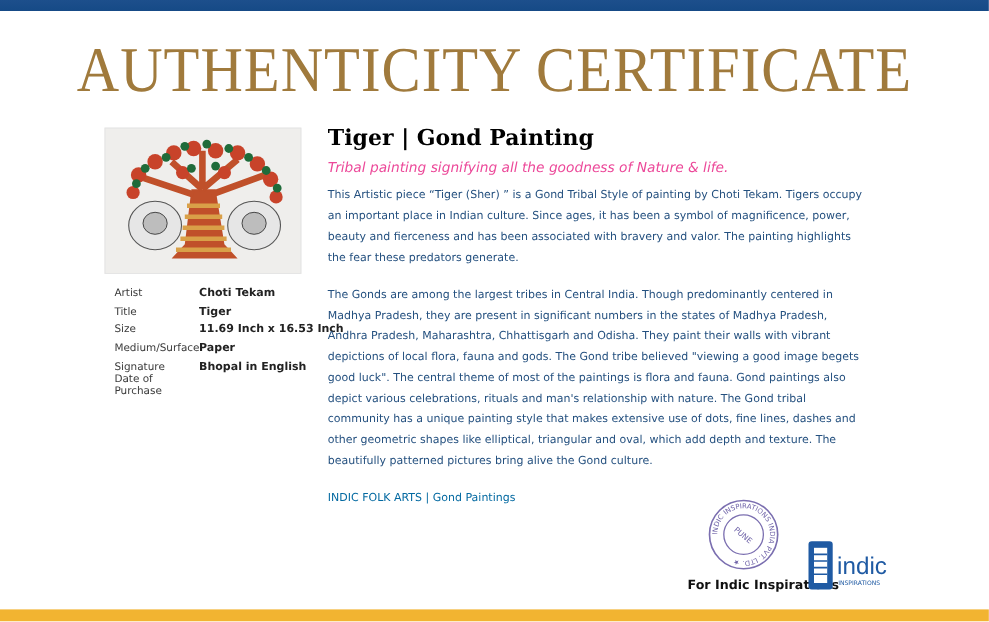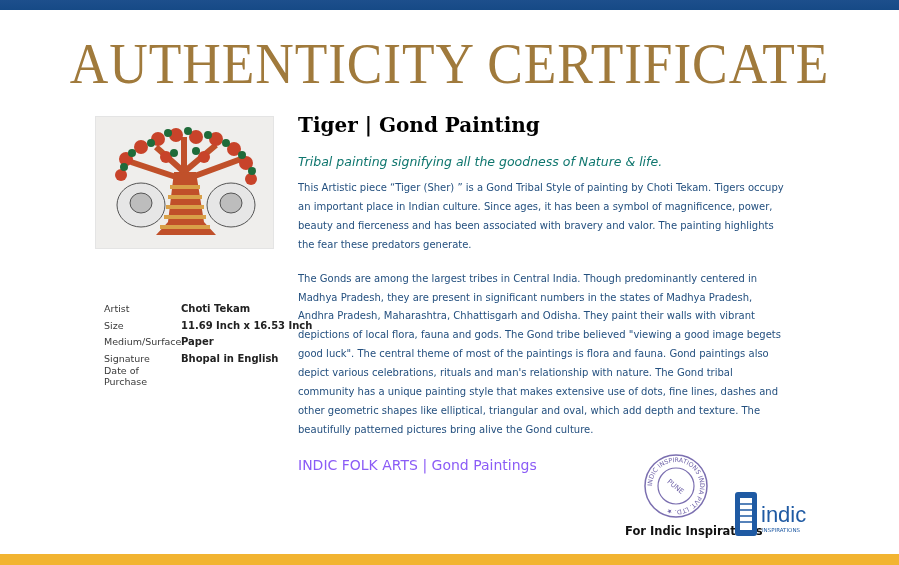--- a/index.html
+++ b/index.html
@@ -1,30 +1,30 @@
 <!DOCTYPE html>
 <html><head>
 <meta charset="utf-8">
 <style>
   html, body { margin:0; padding:0; }
   body { width:899px; height:565px; background:#fff; position:relative; overflow:hidden; font-family:"DejaVu Sans", sans-serif; }
   .topbar { position:absolute; left:0; top:0; width:899px; height:10px; background:linear-gradient(#1d4f8c,#164a86); }
   .bottombar { position:absolute; left:0; bottom:0; width:899px; height:11px; background:#f2b431; }
   .cert-title { position:absolute; left:0; top:30px; width:899px; text-align:center; font-family:"Liberation Serif", serif; font-size:58px; color:#a07a3c; letter-spacing:1px; transform:scaleX(0.92); }
   .painting { position:absolute; left:95px; top:116px; width:177px; height:131px; background:#f1f0ee; border:1px solid #e4e4e4; overflow:hidden; }
-  .details { position:absolute; left:104px; top:258px; font-size:9.5px; color:#333;margin-top:42px; }
+  .details { position:absolute; left:104px; top:258px; font-size:9.5px; color:#333; }
   .details .row { display:flex; height:16.8px; align-items:center; }
   .details .lbl { width:77px; font-family:"DejaVu Sans", sans-serif; color:#3a3a3a; }
   .details .val { font-weight:bold; color:#222; font-family:"DejaVu Sans", sans-serif; font-size:10px; }
   .content { position:absolute; left:298px; top:106px; width:490px; color:#1f4a7a; font-family:"DejaVu Sans", sans-serif; }
   .heading { font-family:"DejaVu Serif", serif; font-weight:bold; font-size:20px; color:#000000; margin:0; line-height:38px; }
-  .tagline { font-style:italic; font-size:12.5px; margin-top:10px; color:#0f766e; }
+  .tagline { font-style:italic; font-size:12.5px; color:#ec4899; }
   .para { font-size:10px; line-height:18.9px; margin-top:10px; color:#24507f; }
   .para2 { margin-top:15px; }
-  .folk { font-size:14px; margin-top:17px; color:#8b5cf6; }
+  .folk { font-size:10px; margin-top:17px; color:#0369a1; }
   .stamp { position:absolute; left:643px; top:453px; width:66px; height:66px; }
   .sign { position:absolute; left:625px; top:524px; font-size:11.5px; font-weight:bold; color:#111; }
   .logo { position:absolute; left:734px; top:490px; width:80px; height:48px; }
 </style>
 </head>
 <body>
 
 <div class="topbar"></div>
 
 <div class="cert-title">AUTHENTICITY CERTIFICATE</div>
@@ -72,20 +72,24 @@
     <ellipse cx="135" cy="86" rx="11" ry="10" fill="#bdbdbd" stroke="#333" stroke-width="0.8"></ellipse>
   </svg>
 </div>
 
 <div class="details">
   <div class="row">
     <span class="lbl">Artist</span>
     <span class="val">Choti Tekam</span>
   </div>
   <div class="row">
+    <span class="lbl">Title</span>
+    <span class="val">Tiger</span>
+  </div>
+  <div class="row">
     <span class="lbl">Size</span>
     <span class="val">11.69 Inch x 16.53 Inch</span>
   </div>
   <div class="row">
     <span class="lbl">Medium/Surface</span>
     <span class="val">Paper</span>
   </div>
   <div class="row">
     <span class="lbl">Signature</span>
     <span class="val">Bhopal in English</span>

